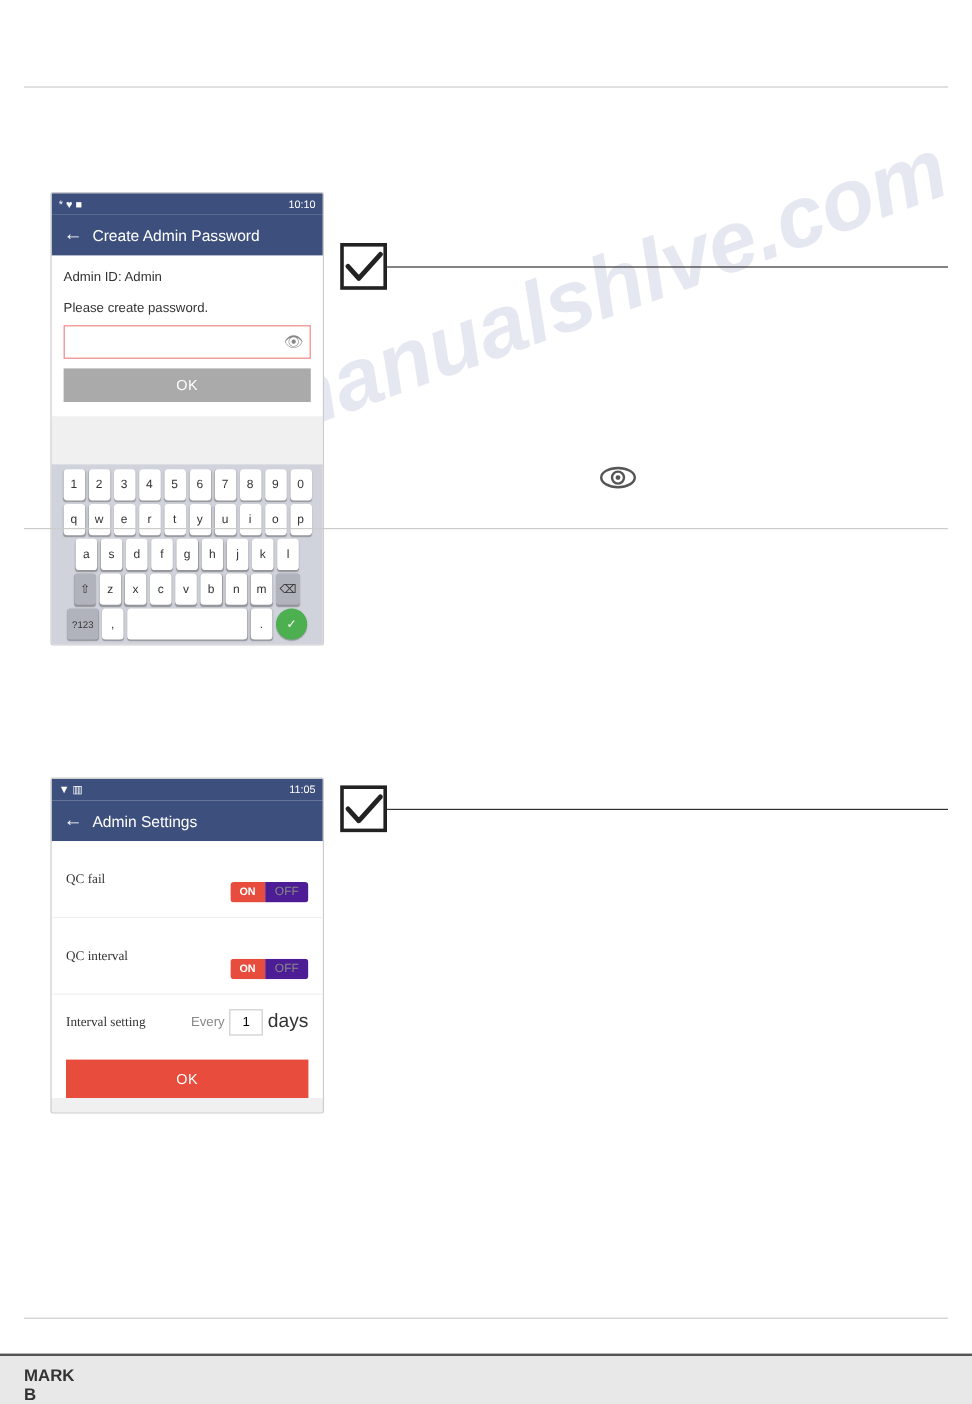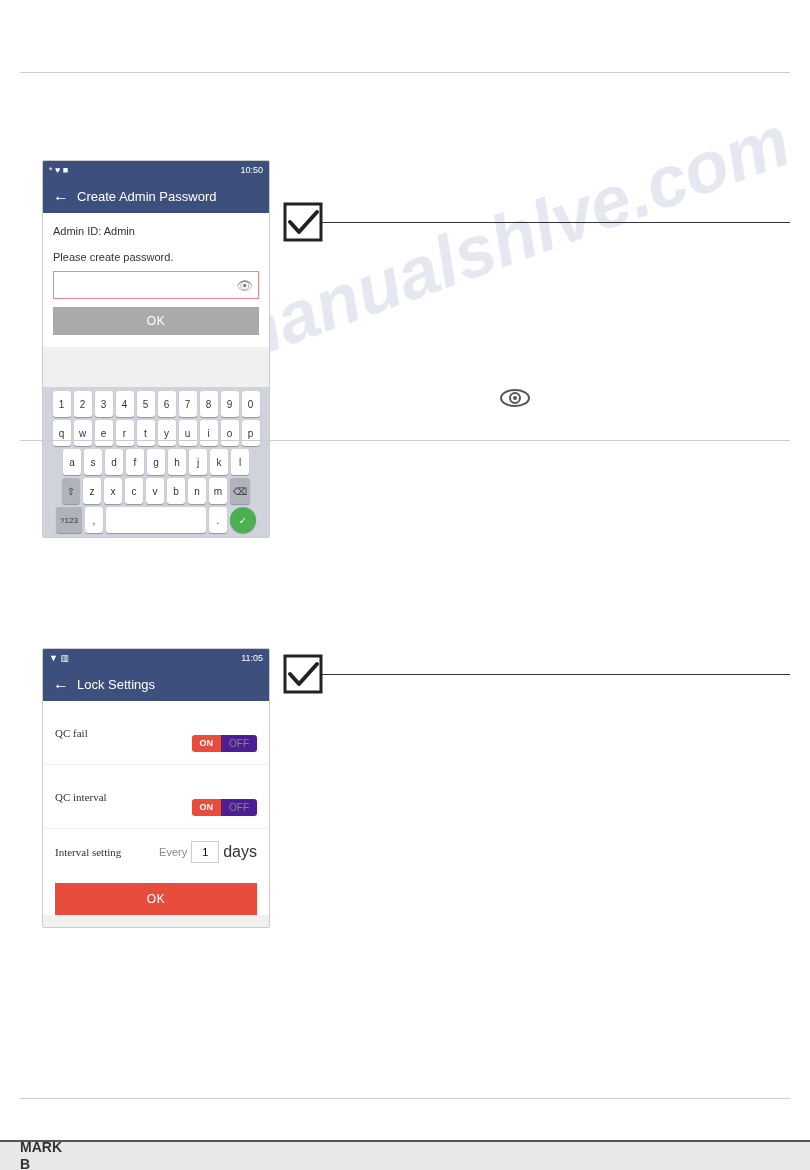--- a/index.html
+++ b/index.html
@@ -310,25 +310,25 @@
       height: 1px;
       background: #cccccc;
     }
 
     
     .bottom-bar {
       position: absolute;
       bottom: 0;
       left: 0;
       right: 0;
-      height: 30px;
+      height: 42px;
       background: #e8e8e8;
       border-top: 2px solid #555;
       display: flex;
-      align-items: center;
+      align-items: flex-end;
       padding: 0 20px;
       gap: 2px;
     }
 
     .mark-text {
       font-size: 14px;
       font-weight: bold;
       color: #333;
       line-height: 1.1;
     }
@@ -377,21 +377,21 @@
 <body>
 
 <div class="top-line"></div>
 
 <div class="watermark">manualshlve.com</div>
 
 <div class="screenshot-1">
 
   <div class="phone-status-bar">
     <span>* ♥ ■</span>
-    <span>10:50</span>
+    <span>10:10</span>
   </div>
 
   <div class="phone-header">
     <span class="back-arrow">←</span>
     <span>Create Admin Password</span>
   </div>
 
   <div class="phone-content">
     <div class="admin-id-text">Admin ID:  Admin</div>
     <div class="create-pw-text">Please create password.</div>
@@ -487,21 +487,21 @@
 
 <div class="screenshot-2">
 
   <div class="phone-status-bar">
     <span>▼ ▥</span>
     <span>11:05</span>
   </div>
 
   <div class="phone-header">
     <span class="back-arrow">←</span>
-    <span>Lock Settings</span>
+    <span>Admin Settings</span>
   </div>
 
   <div class="lock-content">
 
     <div class="lock-row">
       <span class="lock-label">QC fail</span>
       <div class="toggle-group">
         <div class="toggle-on">ON</div>
         <div class="toggle-off">OFF</div>
       </div>

